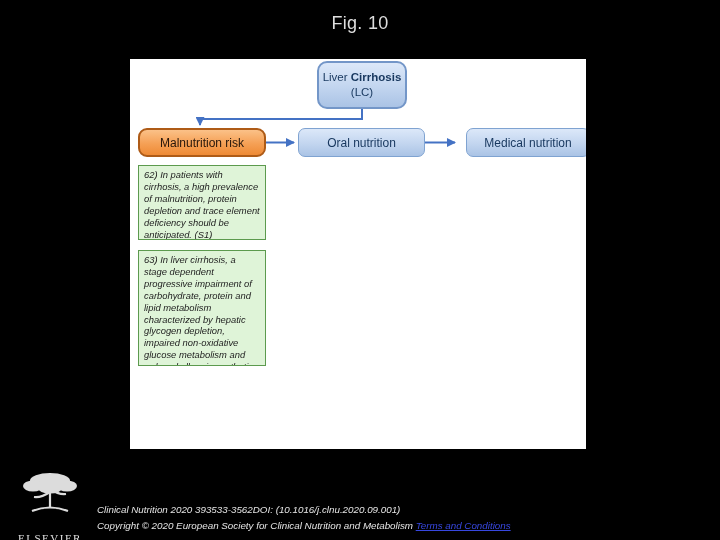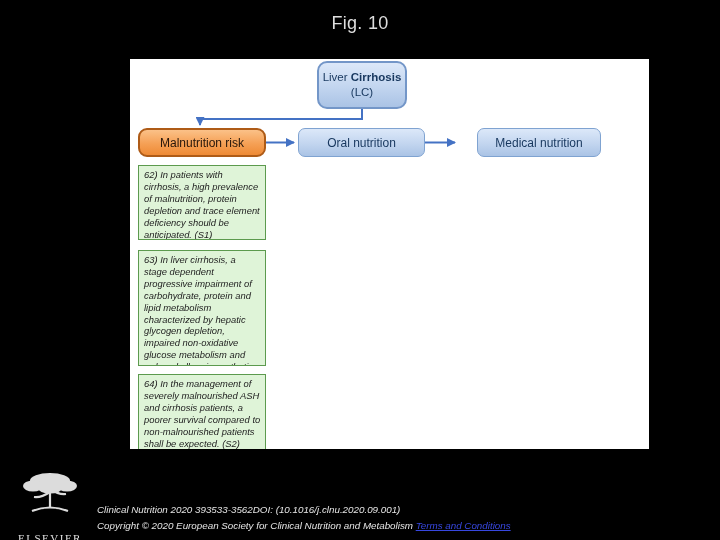--- a/index.html
+++ b/index.html
@@ -1,34 +1,34 @@
 <!DOCTYPE html>
 <html><head>
 <meta charset="utf-8">
 <style>
   html,body{margin:0;padding:0;background:#000;}
   .stage{position:relative;width:720px;height:540px;background:#000;overflow:hidden;
          font-family:"Liberation Sans",sans-serif;}
   .fig-title{position:absolute;top:13px;left:0;width:720px;text-align:center;
              color:#dedede;font-size:18px;letter-spacing:.3px;}
-  .panel{position:absolute;left:130px;top:59px;width:519px;height:390px;background:#fff;overflow:hidden;}
+  .panel{position:absolute;left:130px;top:59px;width:456px;height:390px;background:#fff;overflow:hidden;}
   .connectors{position:absolute;left:0;top:0;}
   .node{position:absolute;display:flex;flex-direction:column;align-items:center;justify-content:center;
         text-align:center;box-sizing:border-box;}
   .node.blue{background:linear-gradient(180deg,#DCE8F9 0%,#C2D5EF 55%,#AAC3E5 100%);
              border:1.6px solid #7FA3D1;color:#17375E;}
   .node.root{left:187px;top:2px;width:90px;height:48px;border-radius:10px;font-size:11.5px;line-height:15px;
              border:2px solid #7396C8;}
   .node.root .b{font-weight:bold;}
   .node.row{height:29px;border-radius:7px;font-size:12px;}
   .node.orange{background:linear-gradient(180deg,#FBC188 0%,#F5A055 55%,#EE8A35 100%);
                border:2px solid #AE5B17;color:#26160a;border-radius:9px;}
   .n1{left:8px;top:69px;width:128px;}
   .n2{left:168px;top:69px;width:127px;}
-  .n3{left:347px;top:69px;width:124px;}
+  .n3{left:336px;top:69px;width:124px;}
   .note{position:absolute;left:8px;width:128px;background:#DFF4D8;border:1.5px solid #5C9A4E;
         box-sizing:border-box;color:#222;font-size:9.4px;line-height:11.9px;font-style:italic;
         padding:3px 4px 19px 5px;overflow:hidden;}
   .note1{top:106px;height:75px;}
   .note2{top:191px;height:116px;}
   .note3{top:315px;height:78px;}
   .footer-logo{position:absolute;left:6px;top:472px;width:88px;text-align:center;}
   .logo-word{color:#e0e0e0;font-family:"Liberation Serif",serif;font-size:11px;letter-spacing:1.5px;margin-top:14px;}
   .cite{position:absolute;left:97px;top:502px;color:#e4e4e4;font-size:9.8px;font-style:italic;line-height:15.5px;white-space:nowrap;}
   .cite a{color:#3747e0;text-decoration:underline;cursor:pointer;}
@@ -57,21 +57,20 @@
       <div><span>Liver</span> <span class="b">Cirrhosis</span></div>
       <div>(LC)</div>
     </div>
 
     <div class="node blue row n2">Oral nutrition</div>
     <div class="node orange row n1">Malnutrition risk</div>
     <div class="node blue row n3">Medical nutrition</div>
 
     <div class="note note1">62) In patients with cirrhosis, a high prevalence of malnutrition, protein depletion and trace element deficiency should be anticipated. (S1)</div>
     <div class="note note2">63) In liver cirrhosis, a stage dependent progressive impairment of carbohydrate, protein and lipid metabolism characterized by hepatic glycogen depletion, impaired non-oxidative glucose metabolism and reduced albumin synthetic rate should be anticipated. (S3)</div>
-    <div class="note note3">64) In the management of severely malnourished ASH and cirrhosis patients, a poorer survival compared to non-malnourished patients shall be expected. (S2)</div>
 
   </div>
 
   <div class="footer-logo">
     <svg width="74" height="42" viewBox="0 0 74 42">
       <g fill="none" stroke="#dcdcdc" stroke-width="2.2">
         <path d="M37 10 V36"></path>
         <path d="M37 20 Q28 26 21 25"></path>
         <path d="M37 17 Q46 23 53 22"></path>
         <path d="M19 39 Q37 32 55 39"></path>

